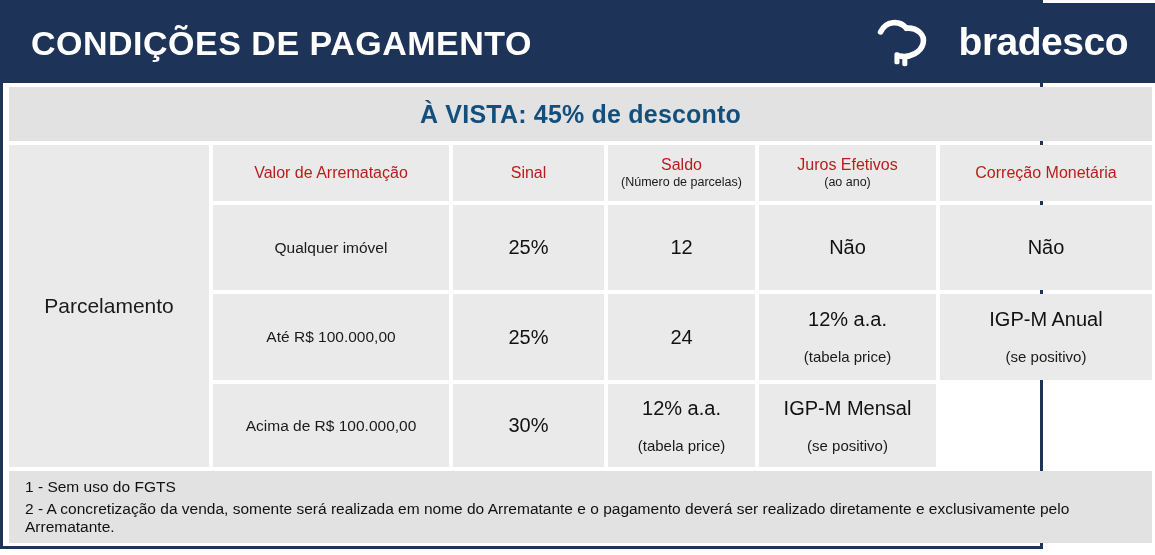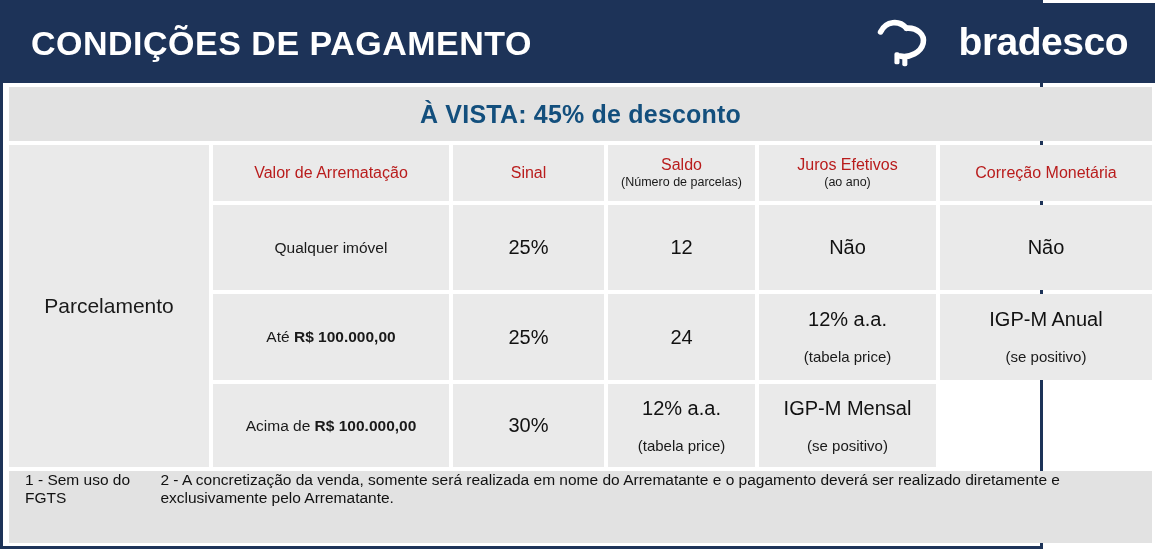--- a/index.html
+++ b/index.html
@@ -30,27 +30,27 @@
   .grid{position:absolute;left:6px;top:142px;width:1143px;height:322px;
         display:grid;gap:4px;
         grid-template-columns:200px 236px 151px 147px 177px 1fr;
         grid-template-rows:56px 85px 86px 83px;}
   .cell{background:#eaeaea;display:flex;flex-direction:column;
         align-items:center;justify-content:center;text-align:center;line-height:1.25;}
   .cell.group{grid-row:1 / span 4;font-size:21px;color:#1a1a1a;}
   .hmain{font-size:16px;color:#b91c1c;}
   .hsub{font-size:12.5px;color:#1a1a1a;}
   .lbl{font-size:15.5px;color:#1a1a1a;}
-  .lbl b{font-weight:bold;}
+  .lbl b{font-weight:normal;}
   .val{font-size:20px;font-weight:normal;color:#111;}
   .vsub{font-size:15px;font-weight:normal;color:#1a1a1a;margin-top:16px;}
 
   
   .notes{position:absolute;left:6px;top:468px;width:1143px;height:72px;
-         background:#e2e2e2;display:flex;flex-direction:row;justify-content:center;
+         background:#e2e2e2;display:flex;flex-direction:column;justify-content:center;
          padding-left:16px;gap:4px;}
   .note{font-size:15.5px;color:#111;}
 </style>
 </head>
 <body>
 
 <div class="frame">
 
   <div class="titlebar">
     <div class="title">CONDIÇÕES DE PAGAMENTO</div>

